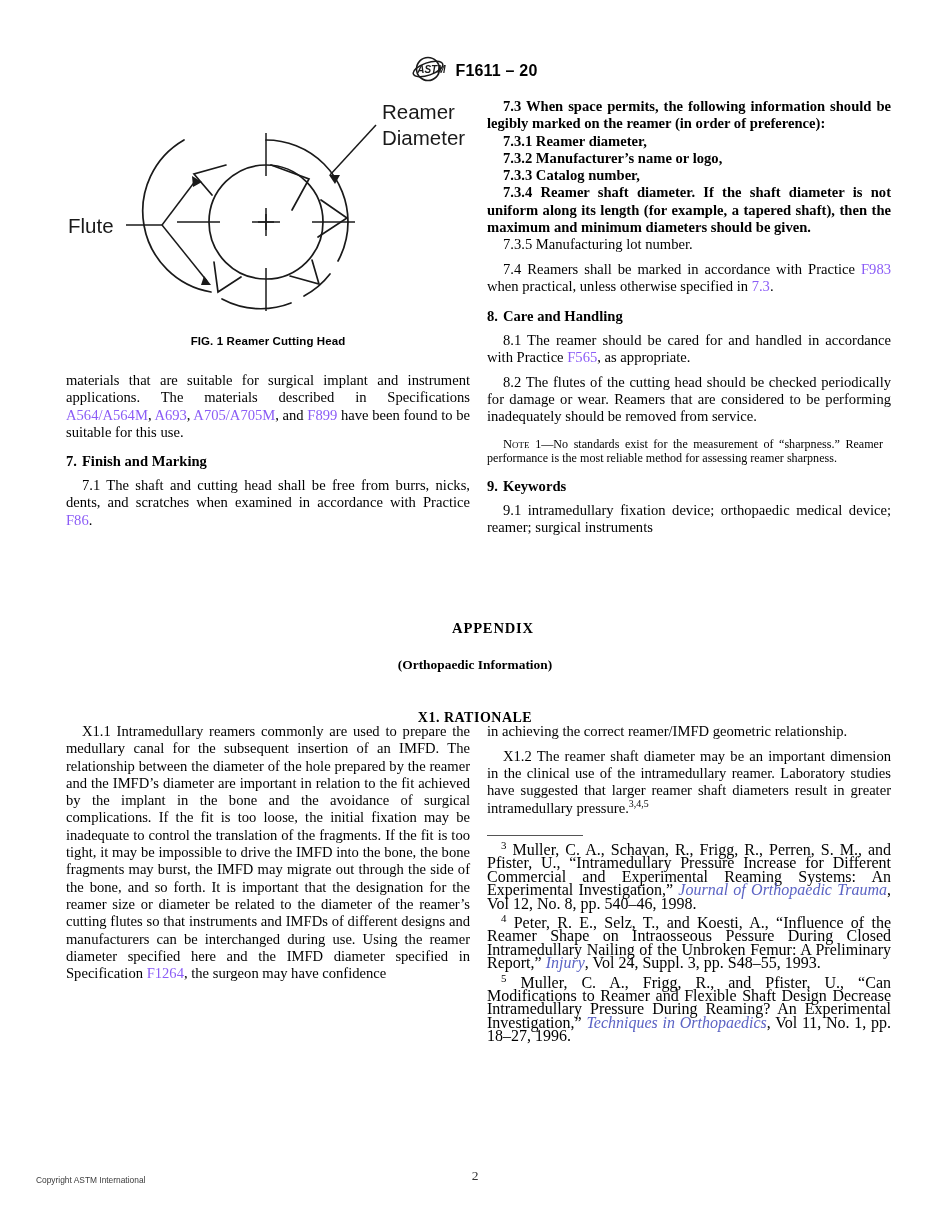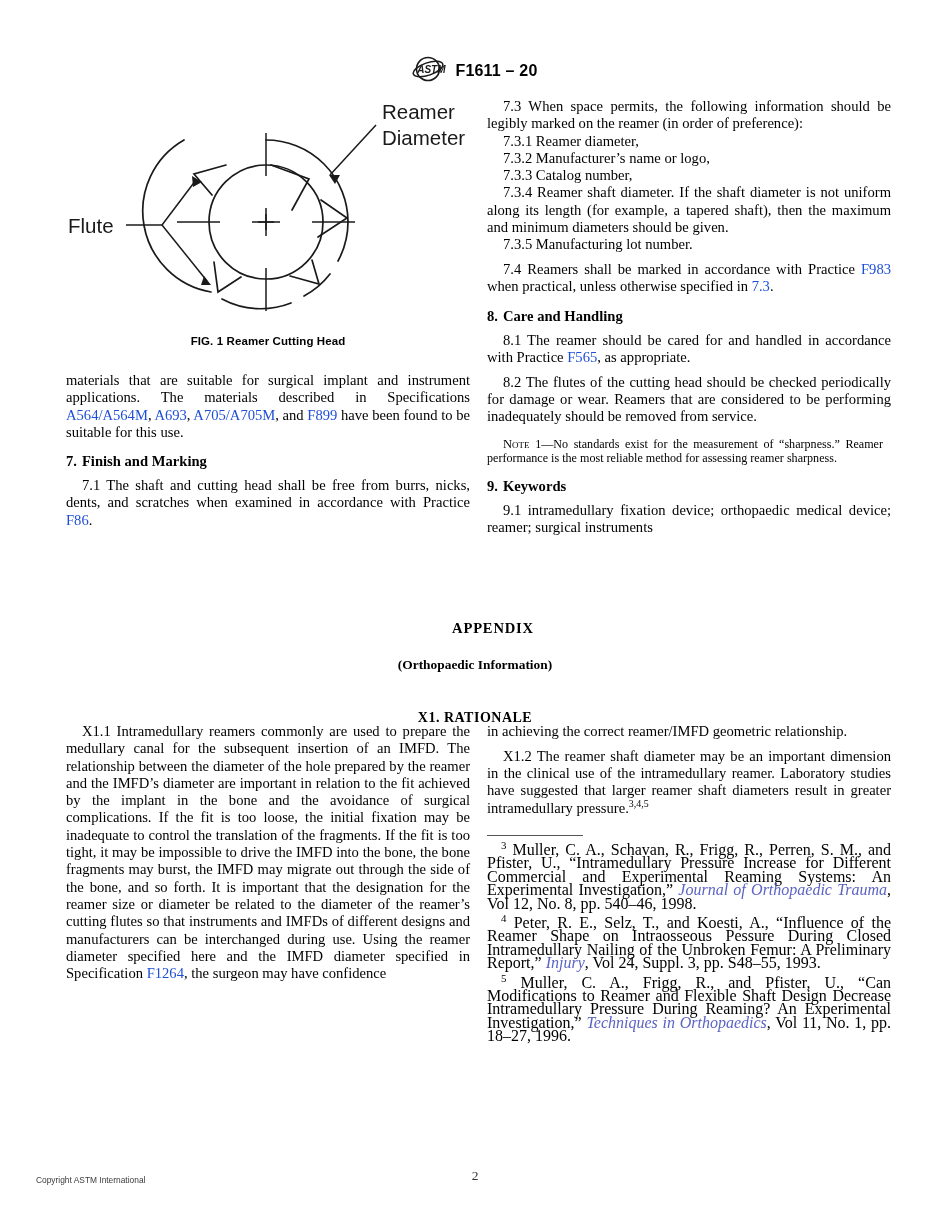--- a/index.html
+++ b/index.html
@@ -85,32 +85,33 @@
     hyphens: none;
   }
   p.body.indent {
     text-indent: 16px;
   }
   p.body.noindent {
     text-indent: 0;
   }
   p.tight {
     margin-bottom: 0;
+    font-weight: bold;
   }
   h2.section-head {
     font-size: 14.6px;
     font-weight: bold;
     margin: 12px 0 7px 0;
     line-height: 17px;
   }
   h2.section-head .num {
     margin-right: 5px;
   }
 
-  .lnk-red { color: #1d4ed8; }
+  .lnk-red { color: #8b5cf6; }
   .lnk-blue { color: #5b63c4; font-style: italic; }
 
   
   p.note {
     font-size: 12.1px;
     line-height: 14.6px;
     text-align: justify;
     margin: 11px 8px 9px 0;
     text-indent: 16px;
   }

